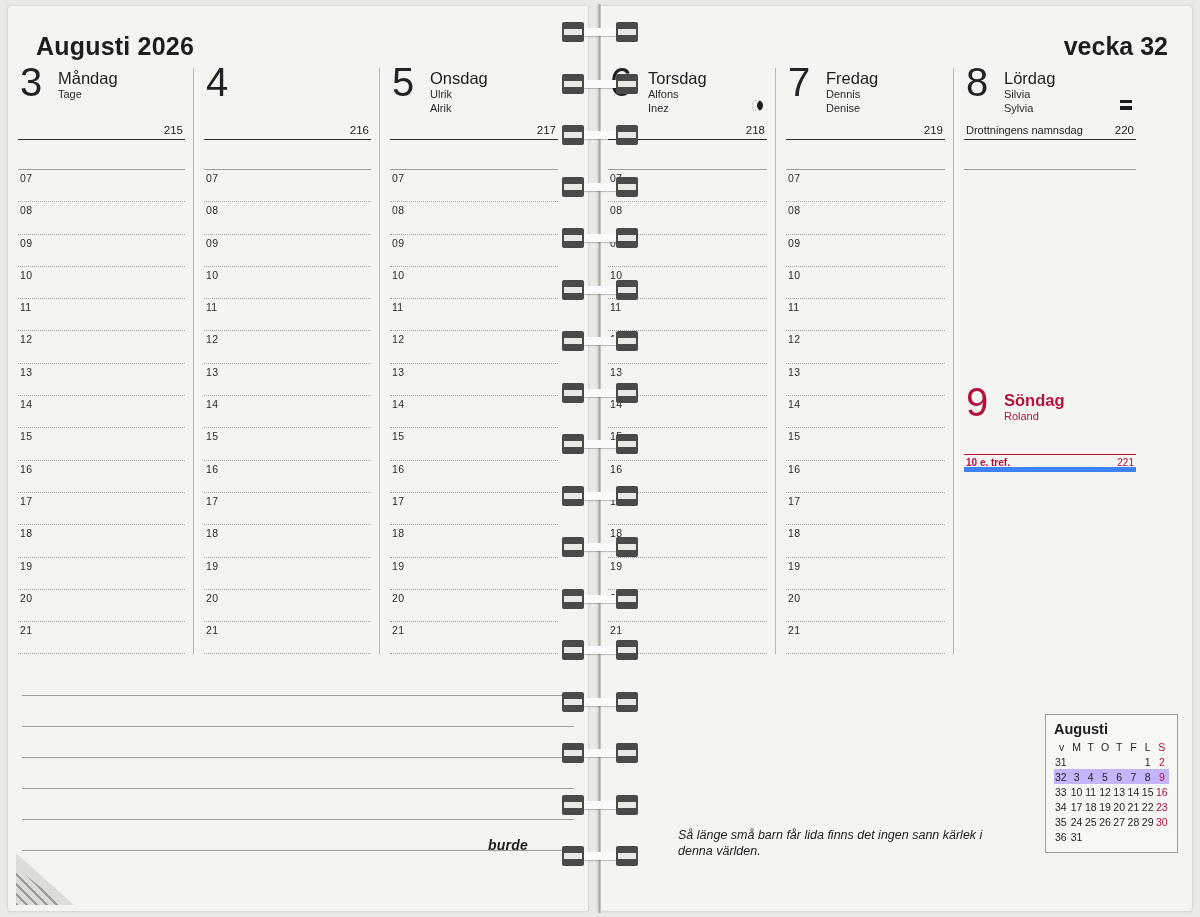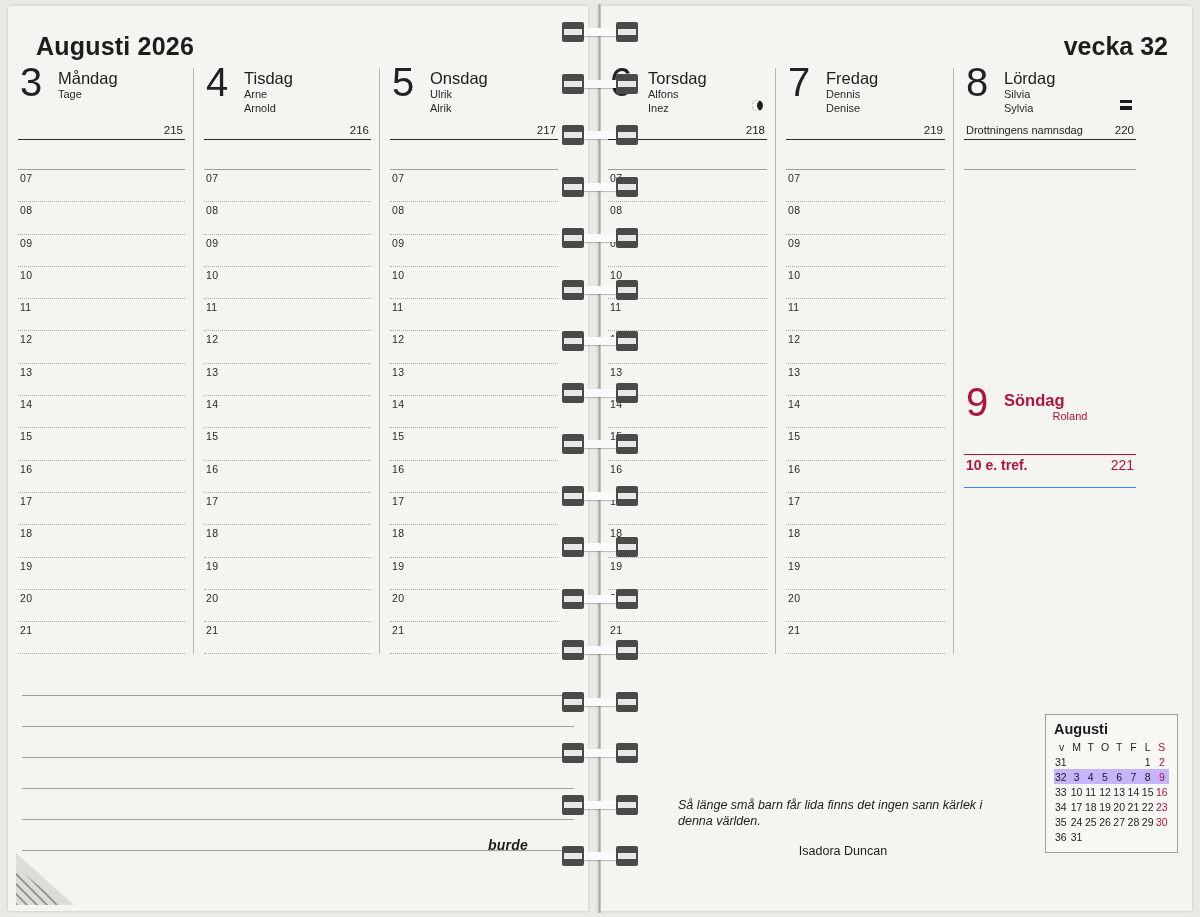--- a/index.html
+++ b/index.html
@@ -98,25 +98,25 @@
   .notelines { position:absolute; left:14px; right:14px; }
   .noteline { height:31px; border-bottom:1px solid #9f9f9a; }
 
   
   .sunday {
     position:absolute; left:0; right:0; top:322px;
     padding:0 8px 0 10px;
   }
   .sunday .daynum { color:#b3123c; top:-8px; font-weight:400;}
   .sunday .dayname { color:#b3123c; font-weight:bold; font-size:16.5px; }
-  .sunday .names { color:#b3123c;text-align:center; }
+  .sunday .names { color:#b3123c; }
   .sunday-row {
-    position:relative; margin-top:18px; height:34px;
-    border-bottom:1px solid #3b82f6; border-top:1px solid #b3123c;
-    color:#b3123c; font-size:14px;
+    position:relative; margin-top:18px; height:18px;
+    border-bottom:5px solid #3b82f6; border-top:1px solid #b3123c;
+    color:#b3123c; font-size:10px;
   }
   .sunday-row .leftlabel { position:absolute; left:2px; top:2px; font-weight:bold;}
   .sunday-row .num { position:absolute; right:2px; top:2px; }
 
   
   .minical {
     position:absolute; right:14px; bottom:58px;
     width:133px;
     border:1px solid #9f9f9a;
     background:#f7f7f4;
@@ -254,25 +254,20 @@
                 <span>20</span>
               </div>
               <div class="hour">
                 <span>21</span>
               </div>
             </div>
   </div>
   <div class="col" style="width:186px;">
     <div class="dayhead">
       <div class="daynum">4</div>
-      <div class="daynames">
-        <div class="dayname">Tisdag</div>
-        <div class="names">Arne</div>
-                <div class="names">Arnold</div>
-      </div>
 
     </div>
     <div class="dayno-row">
 
       <span class="num">216</span>
     </div>
     <div class="blank-line"></div>
     <div class="hours">
               <div class="hour">
                 <span>07</span>
@@ -559,21 +554,20 @@
     <div class="sunday-row">
       <span class="leftlabel">10 e. tref.</span>
       <span class="num">221</span>
     </div>
   </div>
 </div>
         </div>
 
       <div class="quote">
         <div>Så länge små barn får lida finns det ingen sann kärlek i denna världen.</div>
-        <div class="author">Isadora Duncan</div>
       </div>
 
       <div class="minical">
         <h4>Augusti</h4>
         <table id="minical-table">
             <thead>
               <tr>
                 <th class=" wk">v</th>
                 <th class="">M</th>
                 <th class="">T</th>

